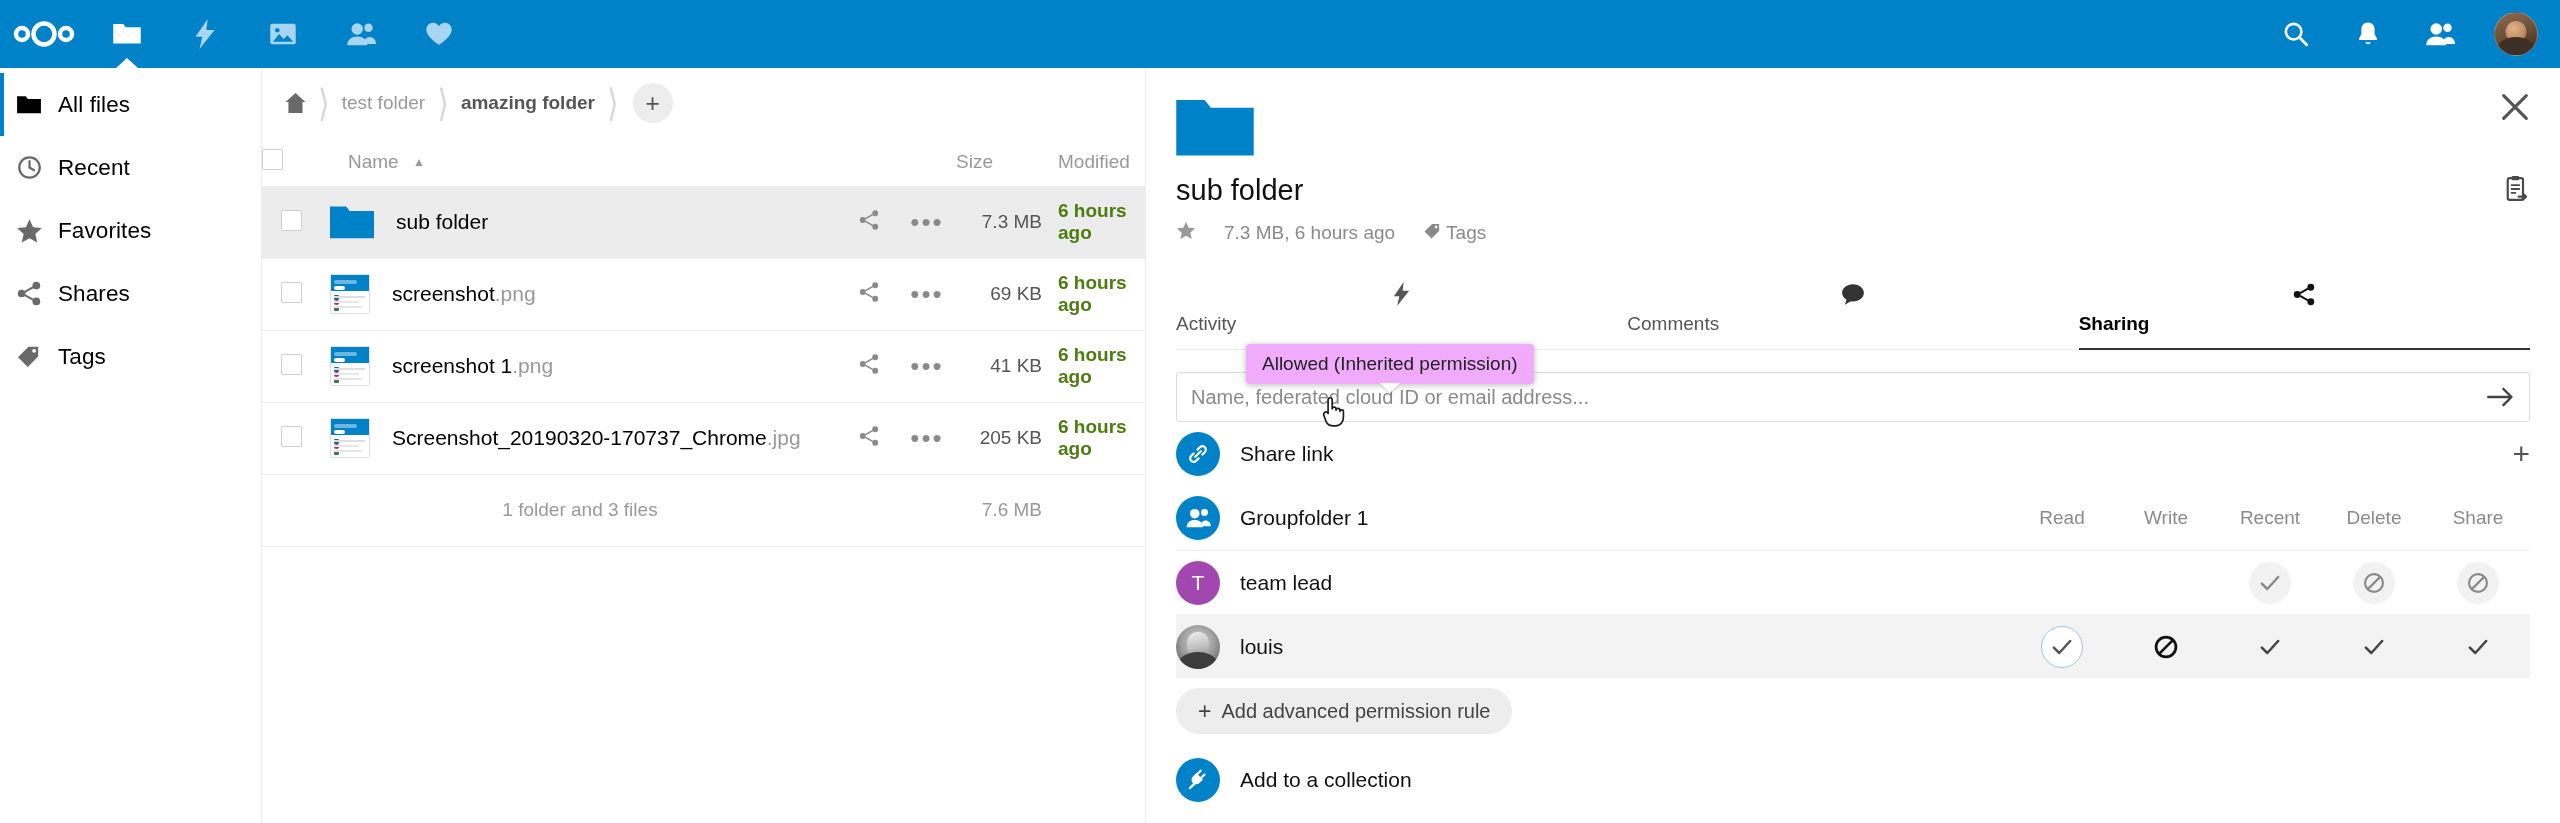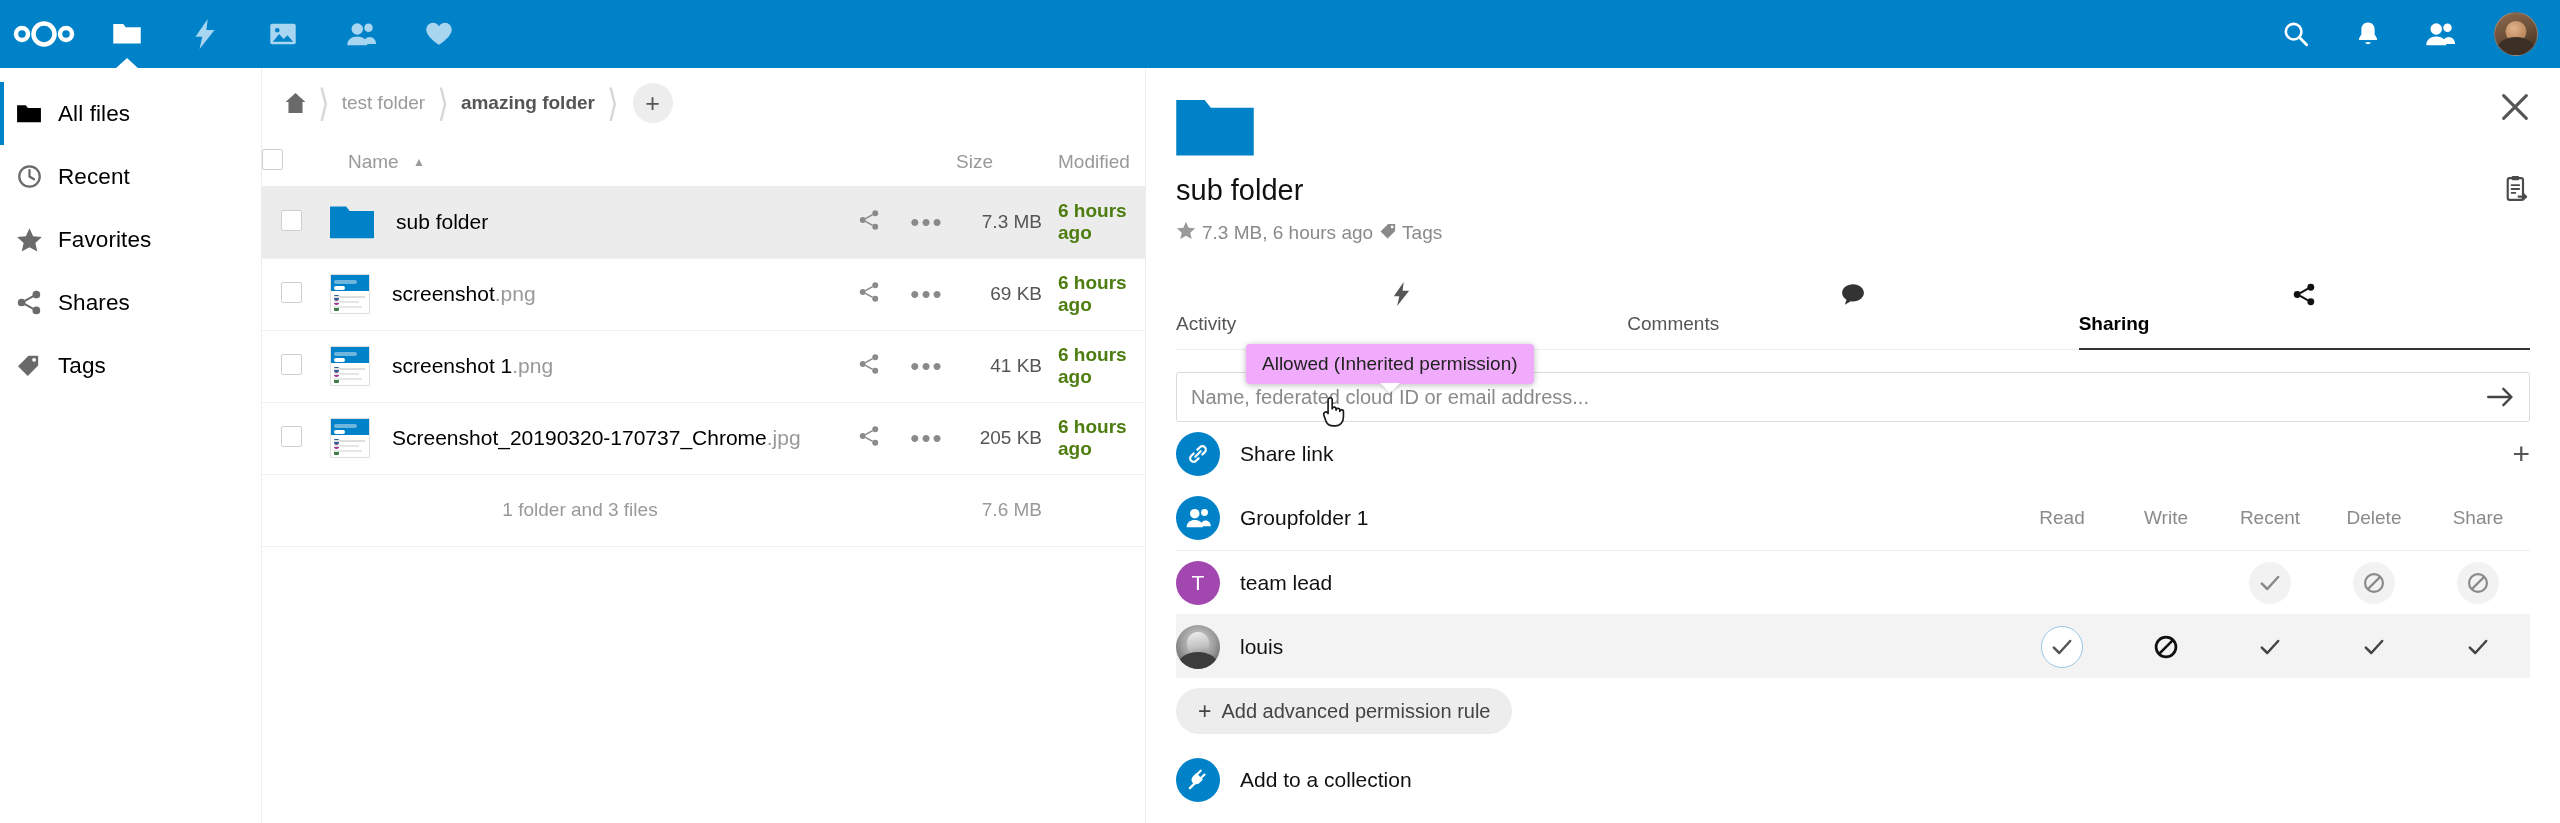--- a/index.html
+++ b/index.html
@@ -42,21 +42,21 @@
   }
   .avatar-top::after {
     content:""; position:absolute; left:50%; bottom:-8px; width:38px; height:26px;
     transform:translateX(-50%); border-radius:50% 50% 0 0;
     background:#3c2f26;
   }
 
   
   .sidebar {
     position: absolute; top: 68px; left: 0; width: 262px; height: 755px;
-    background: #fff; border-right: 1px solid #ededed; padding-top: 14px;
+    background: #fff; border-right: 1px solid #ededed; padding-top: 5px;
   }
   .side-item {
     height: 63px; display: flex; align-items: center; padding-left: 0;
     position: relative; cursor: pointer;
   }
   .side-item .si-ico {
     width: 58px; display:flex; align-items:center; justify-content:center; flex: none;
   }
   .side-item .si-label {
     font-size: 22.5px; color: #000000; letter-spacing: .1px;
@@ -150,21 +150,21 @@
     background: #fff; padding: 18px 30px 0 30px;
   }
   .detail-close {
     position: absolute; top: 22px; right: 28px; width: 34px; height: 34px;
     cursor: pointer; color: #555;
   }
   .detail-folder-ico { margin-top: 10px; }
   .detail-title-row { display:flex; align-items:center; margin-top: 12px; }
   .detail-title { font-size: 29px; color: #111; }
   .detail-copy { margin-left: auto; cursor: pointer; color: #4a4a4a; }
-  .detail-meta { display:flex; align-items:center; gap: 6px; margin-top: 14px; font-size: 19px; color: #8a8a8a; }
+  .detail-meta { display:flex; align-items:center; gap: 28px; margin-top: 14px; font-size: 19px; color: #8a8a8a; }
   .detail-meta .star { color: #9a9a9a; }
   .meta-tags { display:flex; align-items:center; gap: 4px; cursor: pointer; }
 
   .tabs { display:flex; margin-top: 26px; border-bottom: 1px solid #ededed; }
   .tab {
     flex: 1; text-align: left; padding: 10px 0 14px; cursor: pointer;
     position: relative; color: #555;
   }
   .tab .t-ico { height: 26px; display:flex; align-items:center; justify-content:center; }
   .tab .t-label { font-size: 19px; margin-top: 6px; }

